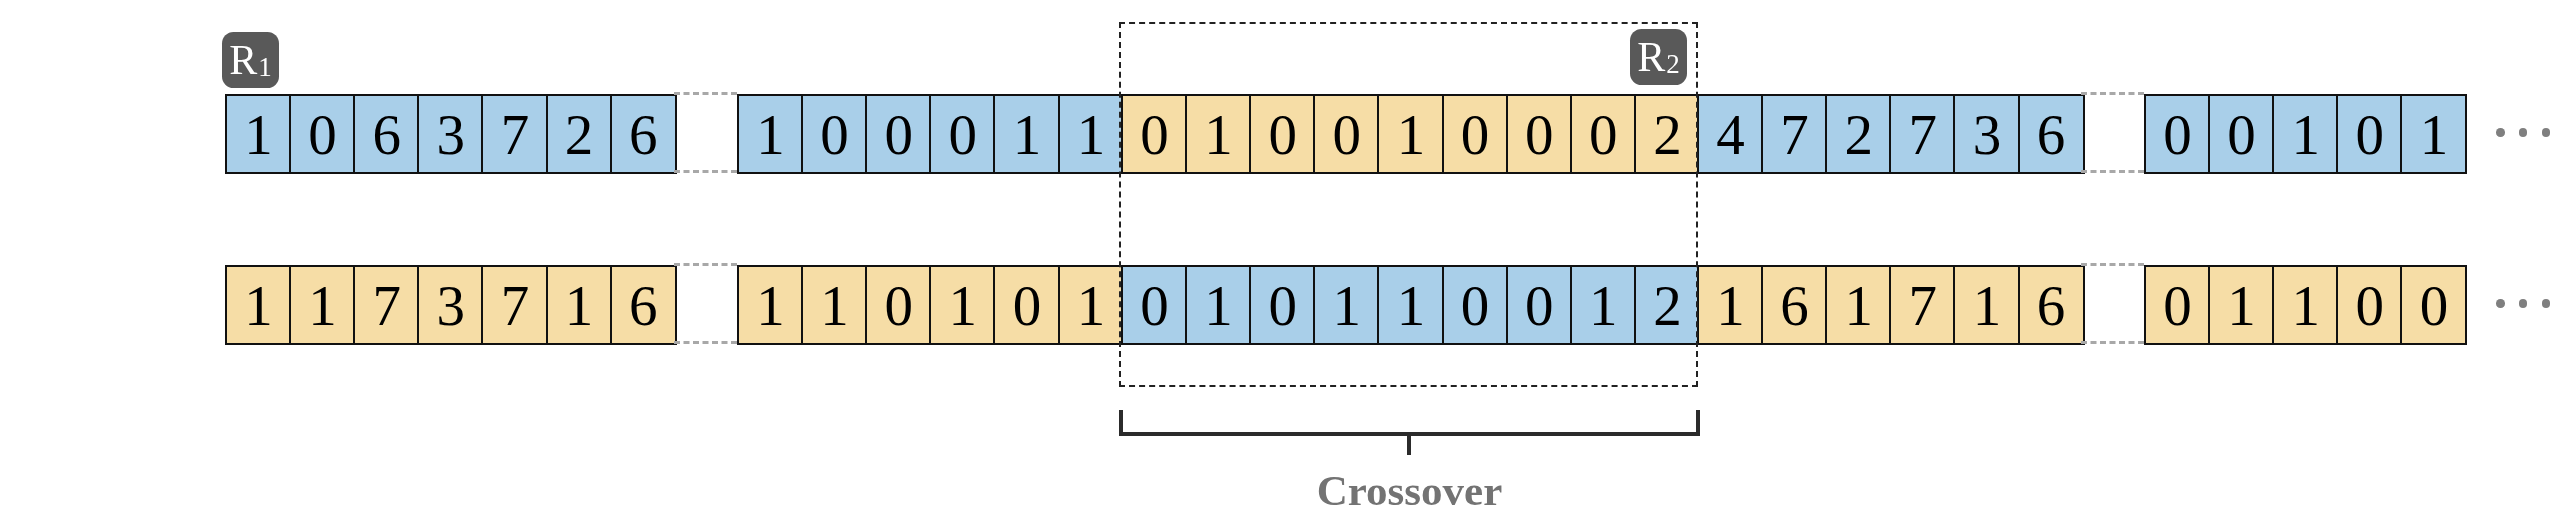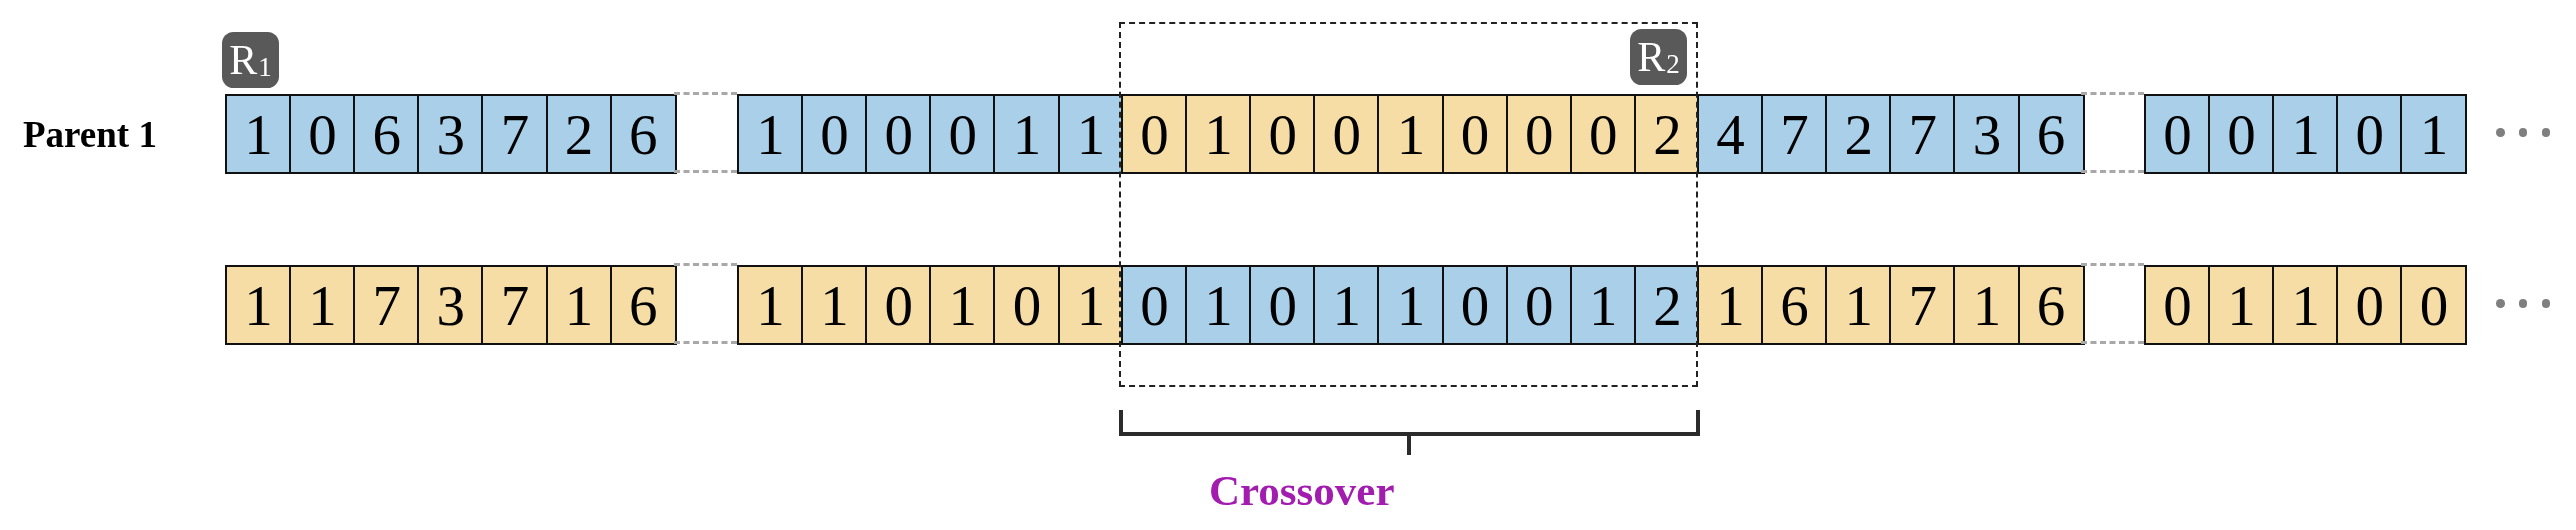--- a/index.html
+++ b/index.html
@@ -59,30 +59,30 @@
   #dots-row1{left:2496px;top:128px;}
   #dots-row2{left:2496px;top:299px;}
   
   .brace-part{position:absolute;background:var(--brace);}
   #brace-h{left:1119px;top:432px;width:581px;height:3.8px;}
   #brace-l{left:1119px;top:410px;width:3.8px;height:26px;}
   #brace-r{left:1696px;top:410px;width:3.8px;height:26px;}
   #brace-c{left:1407px;top:432px;width:3.8px;height:23px;}
   #crossover-label{
     position:absolute;left:1209px;top:466px;width:401px;
-    font-weight:700;font-size:43px;color:#a21caf;
+    text-align:center;
+    font-weight:700;font-size:43px;color:#737373;
     font-family:"Liberation Serif", serif;
   }
 </style>
 </head>
 <body>
 
 <div id="stage">
 
-  <div class="parent-label" style="top:94px">Parent 1</div>
 
   <div class="row" style="top:94px">
       <div class="segment seg-blue" style="left: 225px;">
         <div class="cell">1</div>
         <div class="cell">0</div>
         <div class="cell">6</div>
         <div class="cell">3</div>
         <div class="cell">7</div>
         <div class="cell">2</div>
         <div class="cell">6</div>

